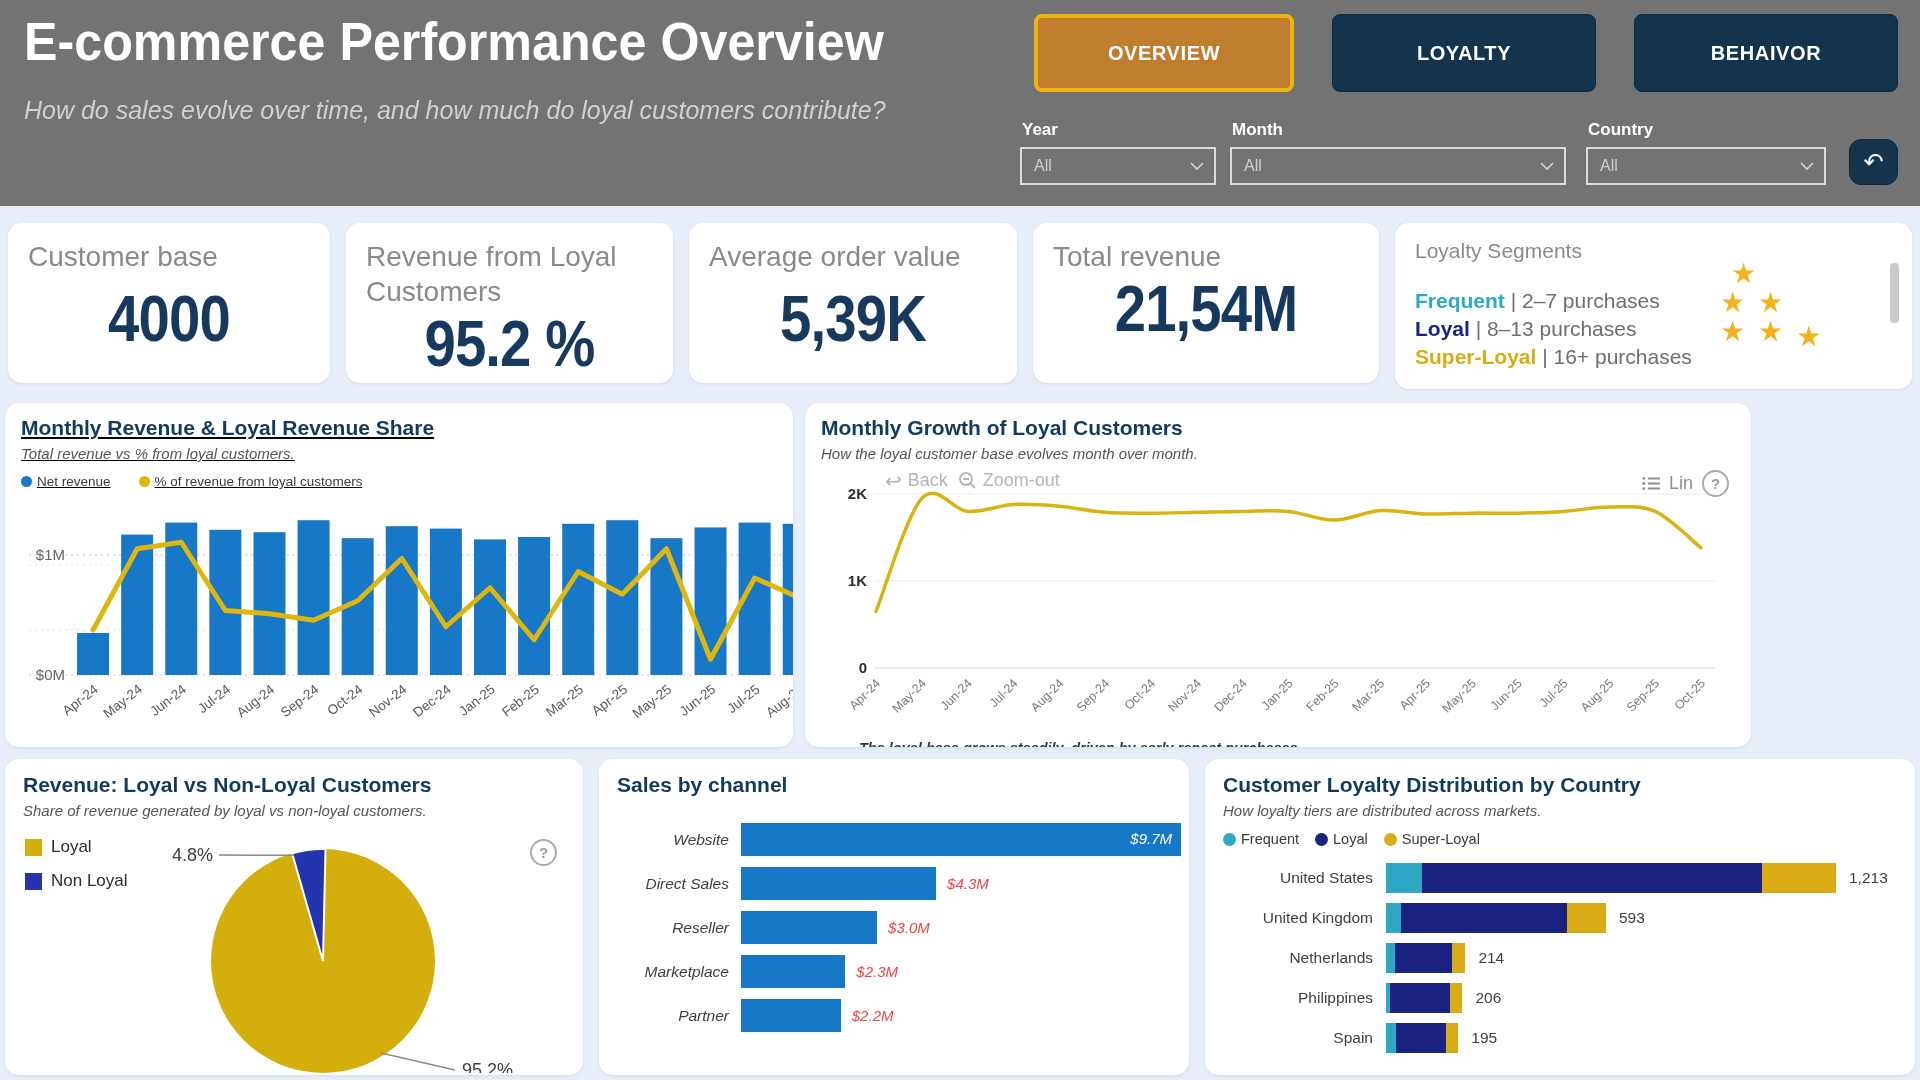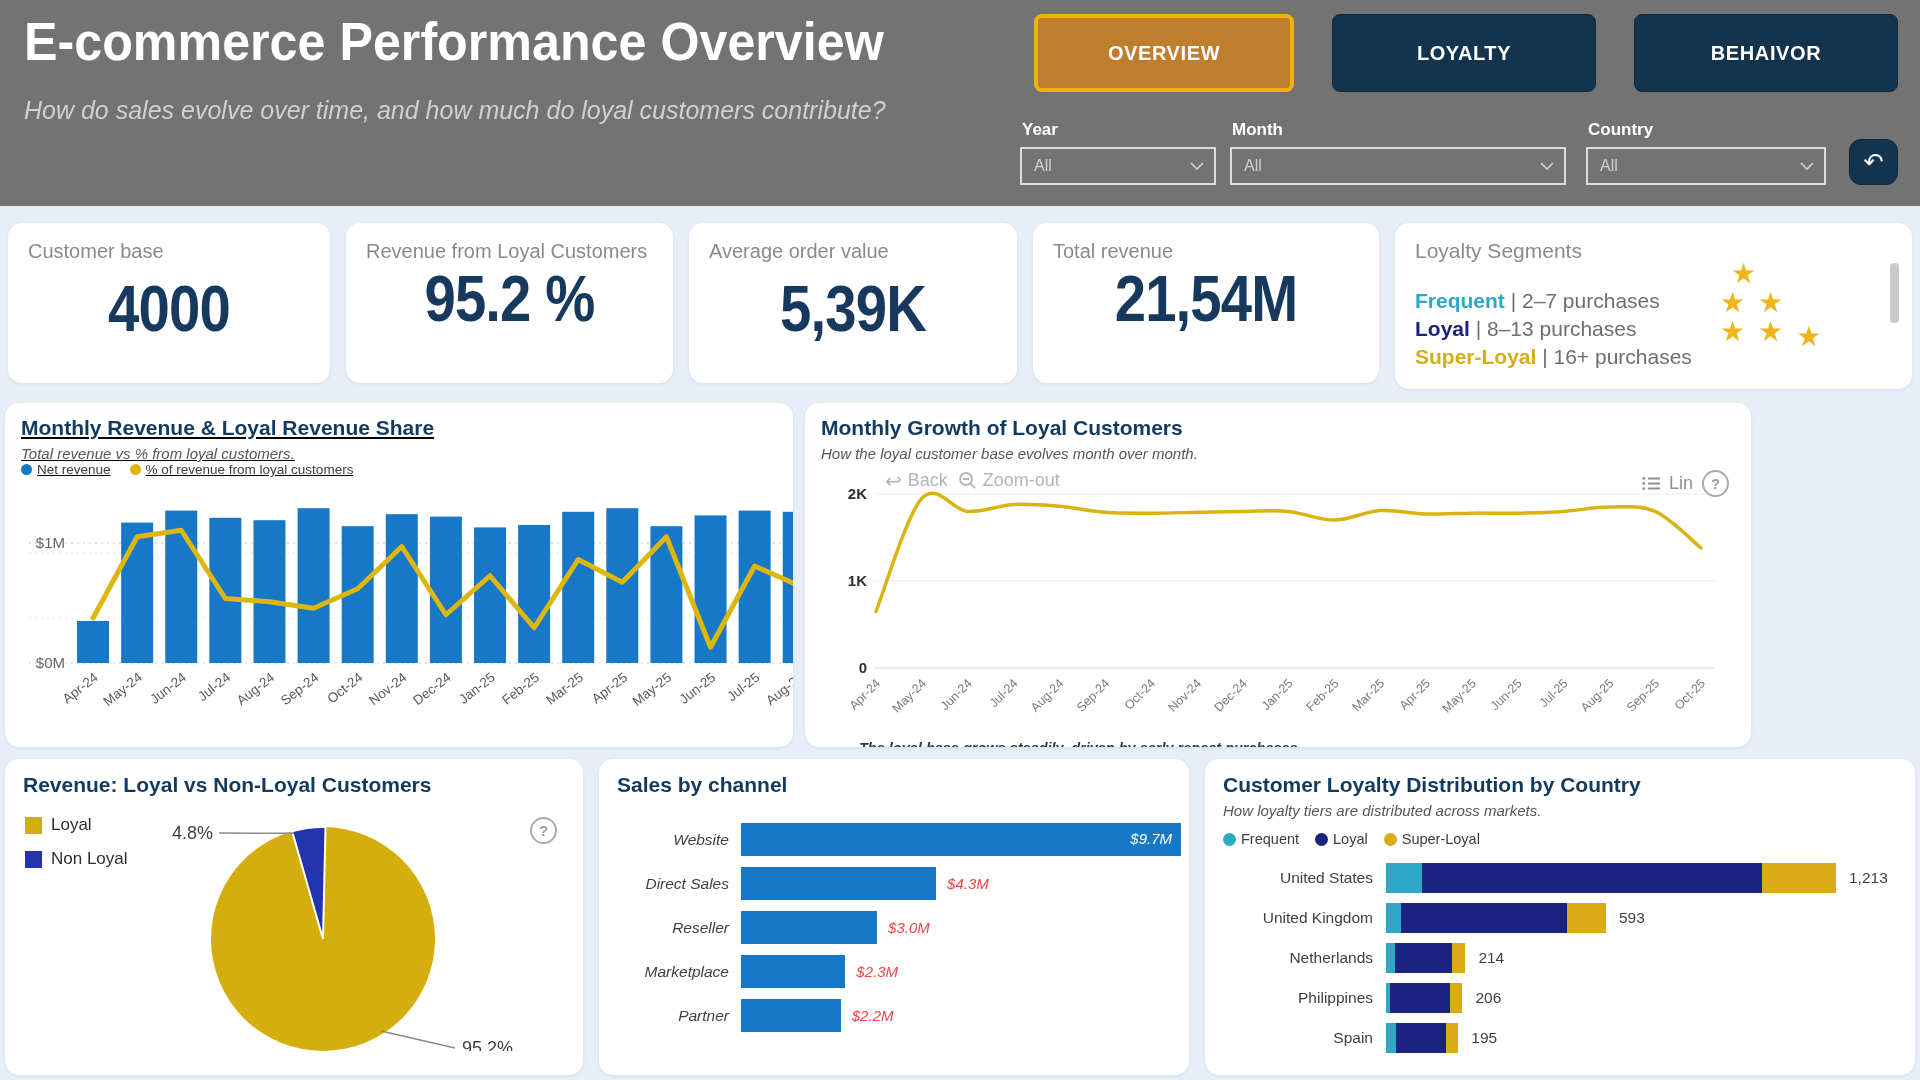--- a/index.html
+++ b/index.html
@@ -55,21 +55,21 @@
     box-shadow:0 1px 3px rgba(30,60,110,.10);
     box-sizing:border-box;position:relative;overflow:hidden;
   }
   .chart-title{margin:0;color:#123a5e;font-size:21px;font-weight:700;}
   .chart-sub{margin:5px 0 0;color:#565656;font-size:15px;font-style:italic;}
   .footnote{color:#3a3a3a;font-size:14.5px;font-style:italic;font-weight:700;}
 
   
   .kpi-row{display:flex;gap:16px;margin:17px 8px 0 8px;}
   .kpi-card{height:160px;padding:16px 20px;}
-  .kpi-card .kpi-label{color:#8a8a8a;font-size:20px;line-height:1.25;}
+  .kpi-card .kpi-label{color:#8a8a8a;font-size:28px;line-height:1.25;}
   .kpi-card .kpi-value{
     display:block;text-align:center;color:#17395e;font-size:64px;font-weight:700;
     margin-top:8px;transform:scaleX(.88);letter-spacing:-1px;white-space:nowrap;
   }
   .kpi-c1{width:322px;} .kpi-c2{width:327px;} .kpi-c3{width:328px;} .kpi-c4{width:346px;}
   .kpi-c2 .kpi-value,.kpi-c4 .kpi-value{margin-top:-2px;}
   .loyalty-card{flex:1;padding:16px 20px;}
   .loyalty-card .kpi-label{color:#8a8a8a;font-size:21px;}
   .tier-rows{margin-top:26px;}
   .tier-row{font-size:21px;margin-bottom:4px;white-space:nowrap;}
@@ -79,21 +79,21 @@
   .star-row{display:flex;gap:13px;font-size:28px;line-height:29px;}
   .star-row.r1{padding-left:11px;}
   .star-row.r3 .star:last-child{transform:translateY(5px);}
   .v-scrollbar{position:absolute;right:13px;top:40px;width:9px;height:60px;background:#c9c9c9;border-radius:4px;}
 
   
   .charts-row{display:flex;gap:12px;margin:14px 5px 0 5px;}
   .chart-card{height:344px;padding:13px 16px;}
   .combo-card{width:788px;text-decoration:underline;}
   .growth-card{width:946px;}
-  .legend-row{display:flex;align-items:center;gap:19px;}
+  .legend-row{display:flex;align-items:center;gap:28px;margin-top:12px;}
   .legend-item{display:flex;align-items:center;gap:5px;color:#3b3b3b;font-size:13.5px;}
   .legend-dot{width:11px;height:11px;border-radius:50%;}
   .growth-wrap{position:relative;margin-top:6px;}
   .growth-toolbar{
     position:absolute;left:64px;top:2px;display:flex;align-items:center;gap:10px;
     color:#b5b5b5;font-size:18px;
   }
   .growth-toolbar .tb-item{display:flex;align-items:center;gap:6px;cursor:pointer;}
   .growth-toolbar .tb-ico{font-size:20px;line-height:18px;}
   .growth-right{position:absolute;right:6px;top:2px;display:flex;align-items:center;gap:9px;color:#8f8f8f;font-size:18px;}
@@ -368,20 +368,21 @@
           </svg>
         
       </div>
       <div class="footnote">The loyal base grows steadily, driven by early repeat purchases.</div>
     </div>
   </div>
 
   <div class="bottom-row">
     <div class="card bottom-card pie-card">
       <h2 class="chart-title">Revenue: Loyal vs Non-Loyal Customers</h2>
+      <p class="chart-sub">Share of revenue generated by loyal vs non-loyal customers.</p>
       <div class="pie-area">
         <div class="pie-legend">
           <div class="legend-item">
             <span class="legend-square" id="pie-sq-0" style="background: rgb(212, 174, 12);"></span>
             <span>Loyal</span>
           </div>
           <div class="legend-item">
             <span class="legend-square" id="pie-sq-1" style="background: rgb(36, 51, 174);"></span>
             <span>Non Loyal</span>
           </div>

